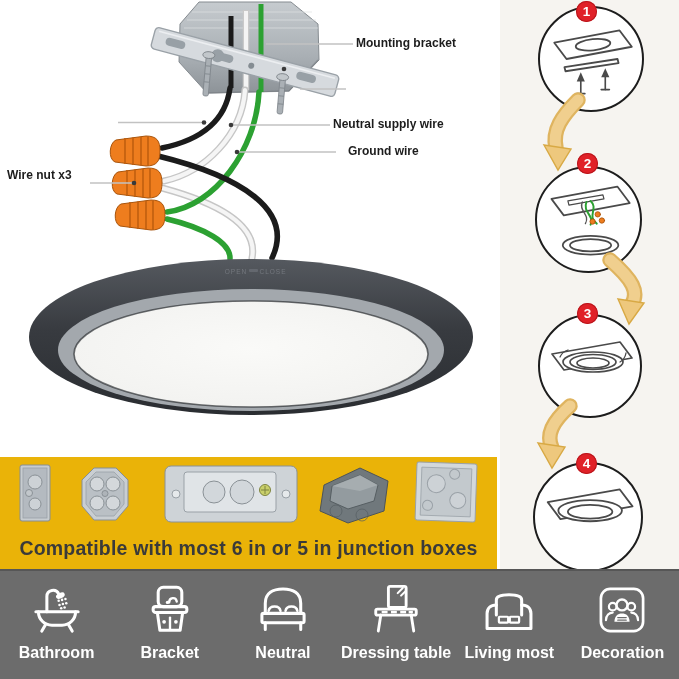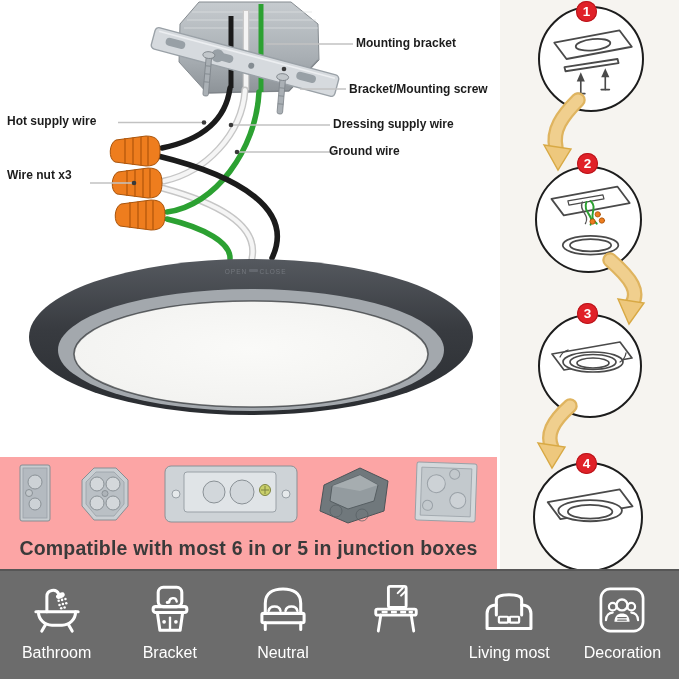--- a/index.html
+++ b/index.html
@@ -9,30 +9,30 @@
   #diagram-svg{position:absolute;left:0;top:0;}
   .dlabel{position:absolute;font-size:12px;font-weight:600;color:#1c1c1c;white-space:nowrap;}
   
   .step{position:absolute;border:2.4px solid #1d1d1d;border-radius:50%;background:#fff;z-index:4;}
   .step svg{width:100%;height:100%;display:block;}
   .badge{position:absolute;width:21px;height:21px;border-radius:50%;background:#e02128;
          color:#fff;font-weight:bold;font-size:13.5px;display:flex;align-items:center;
          justify-content:center;z-index:7;box-shadow:0 0 0 1px #b8161c inset;}
   #arrows-svg{position:absolute;left:0;top:0;z-index:6;pointer-events:none;}
   
-  .strip{position:absolute;left:0;top:457px;width:497px;height:112px;background:#fca5a5;}
+  .strip{position:absolute;left:0;top:457px;width:497px;height:112px;background:#eab308;}
   .strip svg{position:absolute;}
   .compat{position:absolute;left:0;top:80px;width:100%;text-align:center;
           font-size:19.5px;font-weight:bold;color:#3a3a3a;letter-spacing:.2px;}
   
   .bottombar{position:absolute;left:0;top:569px;width:679px;height:110px;background:#6c6c6c;
              border-top:2px solid #565656;display:flex;z-index:8;}
   .app{flex:1;display:flex;flex-direction:column;align-items:center;padding-top:12px;}
   .app svg{width:54px;height:54px;}
-  .applabel{margin-top:7px;color:#fff;font-weight:normal;font-size:16px;white-space:nowrap;}
+  .applabel{margin-top:7px;color:#fff;font-weight:bold;font-size:16px;white-space:nowrap;}
 </style>
 </head>
 <body>
 
 <div class="stage">
   <div class="right-bg"></div>
 
   <svg id="diagram-svg" width="530" height="460" viewBox="0 0 530 460">
     <defs>
       <linearGradient id="boxGrad" x1="0" y1="0" x2="0" y2="1">
@@ -140,24 +140,22 @@
       <ellipse cx="251" cy="354" rx="177" ry="53" fill="none" stroke="#23262a" stroke-width="1.6" opacity="0.65"></ellipse>
       <g opacity="0.7">
         <text x="236" y="274" font-size="6.5" letter-spacing="1" fill="#82868d" text-anchor="middle">OPEN</text>
         <rect x="249" y="269" width="9" height="3" rx="1" fill="#6d7178"></rect>
         <text x="273" y="274" font-size="6.5" letter-spacing="1" fill="#82868d" text-anchor="middle">CLOSE</text>
       </g>
     </g>
   </svg>
 
   <div class="dlabel" style="left:356px;top:36px">Mounting bracket</div>
-  <div class="dlabel" style="left:349px;top:82px">Bracket/Mounting screw</div>
-  <div class="dlabel" style="left:7px;top:114px">Hot supply wire</div>
-  <div class="dlabel" style="left:333px;top:117px">Dressing supply wire</div>
-  <div class="dlabel" style="left:329px;top:144px">Ground wire</div>
+  <div class="dlabel" style="left:333px;top:117px">Neutral supply wire</div>
+  <div class="dlabel" style="left:348px;top:144px">Ground wire</div>
   <div class="dlabel" style="left:7px;top:168px">Wire nut x3</div>
 
   <div class="step" style="left:538px;top:6px;width:102px;height:102px">
     <svg viewBox="0 0 100 100" fill="none" stroke="#4a4a4a" stroke-width="1.8" stroke-linejoin="round" stroke-linecap="round">
       <polygon points="14,34 78,22 90,38 26,50" fill="#fff"></polygon>
       <ellipse cx="52" cy="36" rx="17" ry="5.5" transform="rotate(-6 52 36)"></ellipse>
       <polygon points="24,58 76,50 77,54 25,62" fill="#fff"></polygon>
       <g stroke-width="1.6">
         <line x1="40" y1="84" x2="40" y2="70"></line>
           <polygon points="36,72 44,72 40,63" fill="#4a4a4a" stroke="none"></polygon>
@@ -320,20 +318,21 @@
         <path d="M34,12 l6,-6 M38,15 l5,-5" stroke-width="2.4"></path>
         <rect x="8" y="31" width="48" height="7" rx="2"></rect>
         <g fill="#fff" stroke="none">
           <rect x="15" y="33" width="7" height="3"></rect>
             <rect x="26" y="33" width="7" height="3"></rect>
           <rect x="37" y="33" width="7" height="3"></rect>
             <rect x="47" y="33" width="5" height="3"></rect>
         </g>
         <path d="M14,38 L11,57 M50,38 L53,57"></path>
       </svg>
+      <div class="applabel">Dressing table</div>
     </div>
     <div class="app">
       <svg viewBox="0 0 64 64" fill="none" stroke="#fff" stroke-width="3.6" stroke-linecap="round" stroke-linejoin="round">
         <path d="M17,38 V20 c0,-4 6,-6 15,-6 s15,2 15,6 v18"></path>
         <path d="M17,26 c-7,0 -11,4 -11,10 v18 h52 V36 c0,-6 -4,-10 -11,-10"></path>
         <rect x="20" y="40" width="11" height="7" rx="1" stroke-width="2.6"></rect>
         <rect x="33" y="40" width="11" height="7" rx="1" stroke-width="2.6"></rect>
       </svg>
       <div class="applabel">Living most</div>
     </div>

